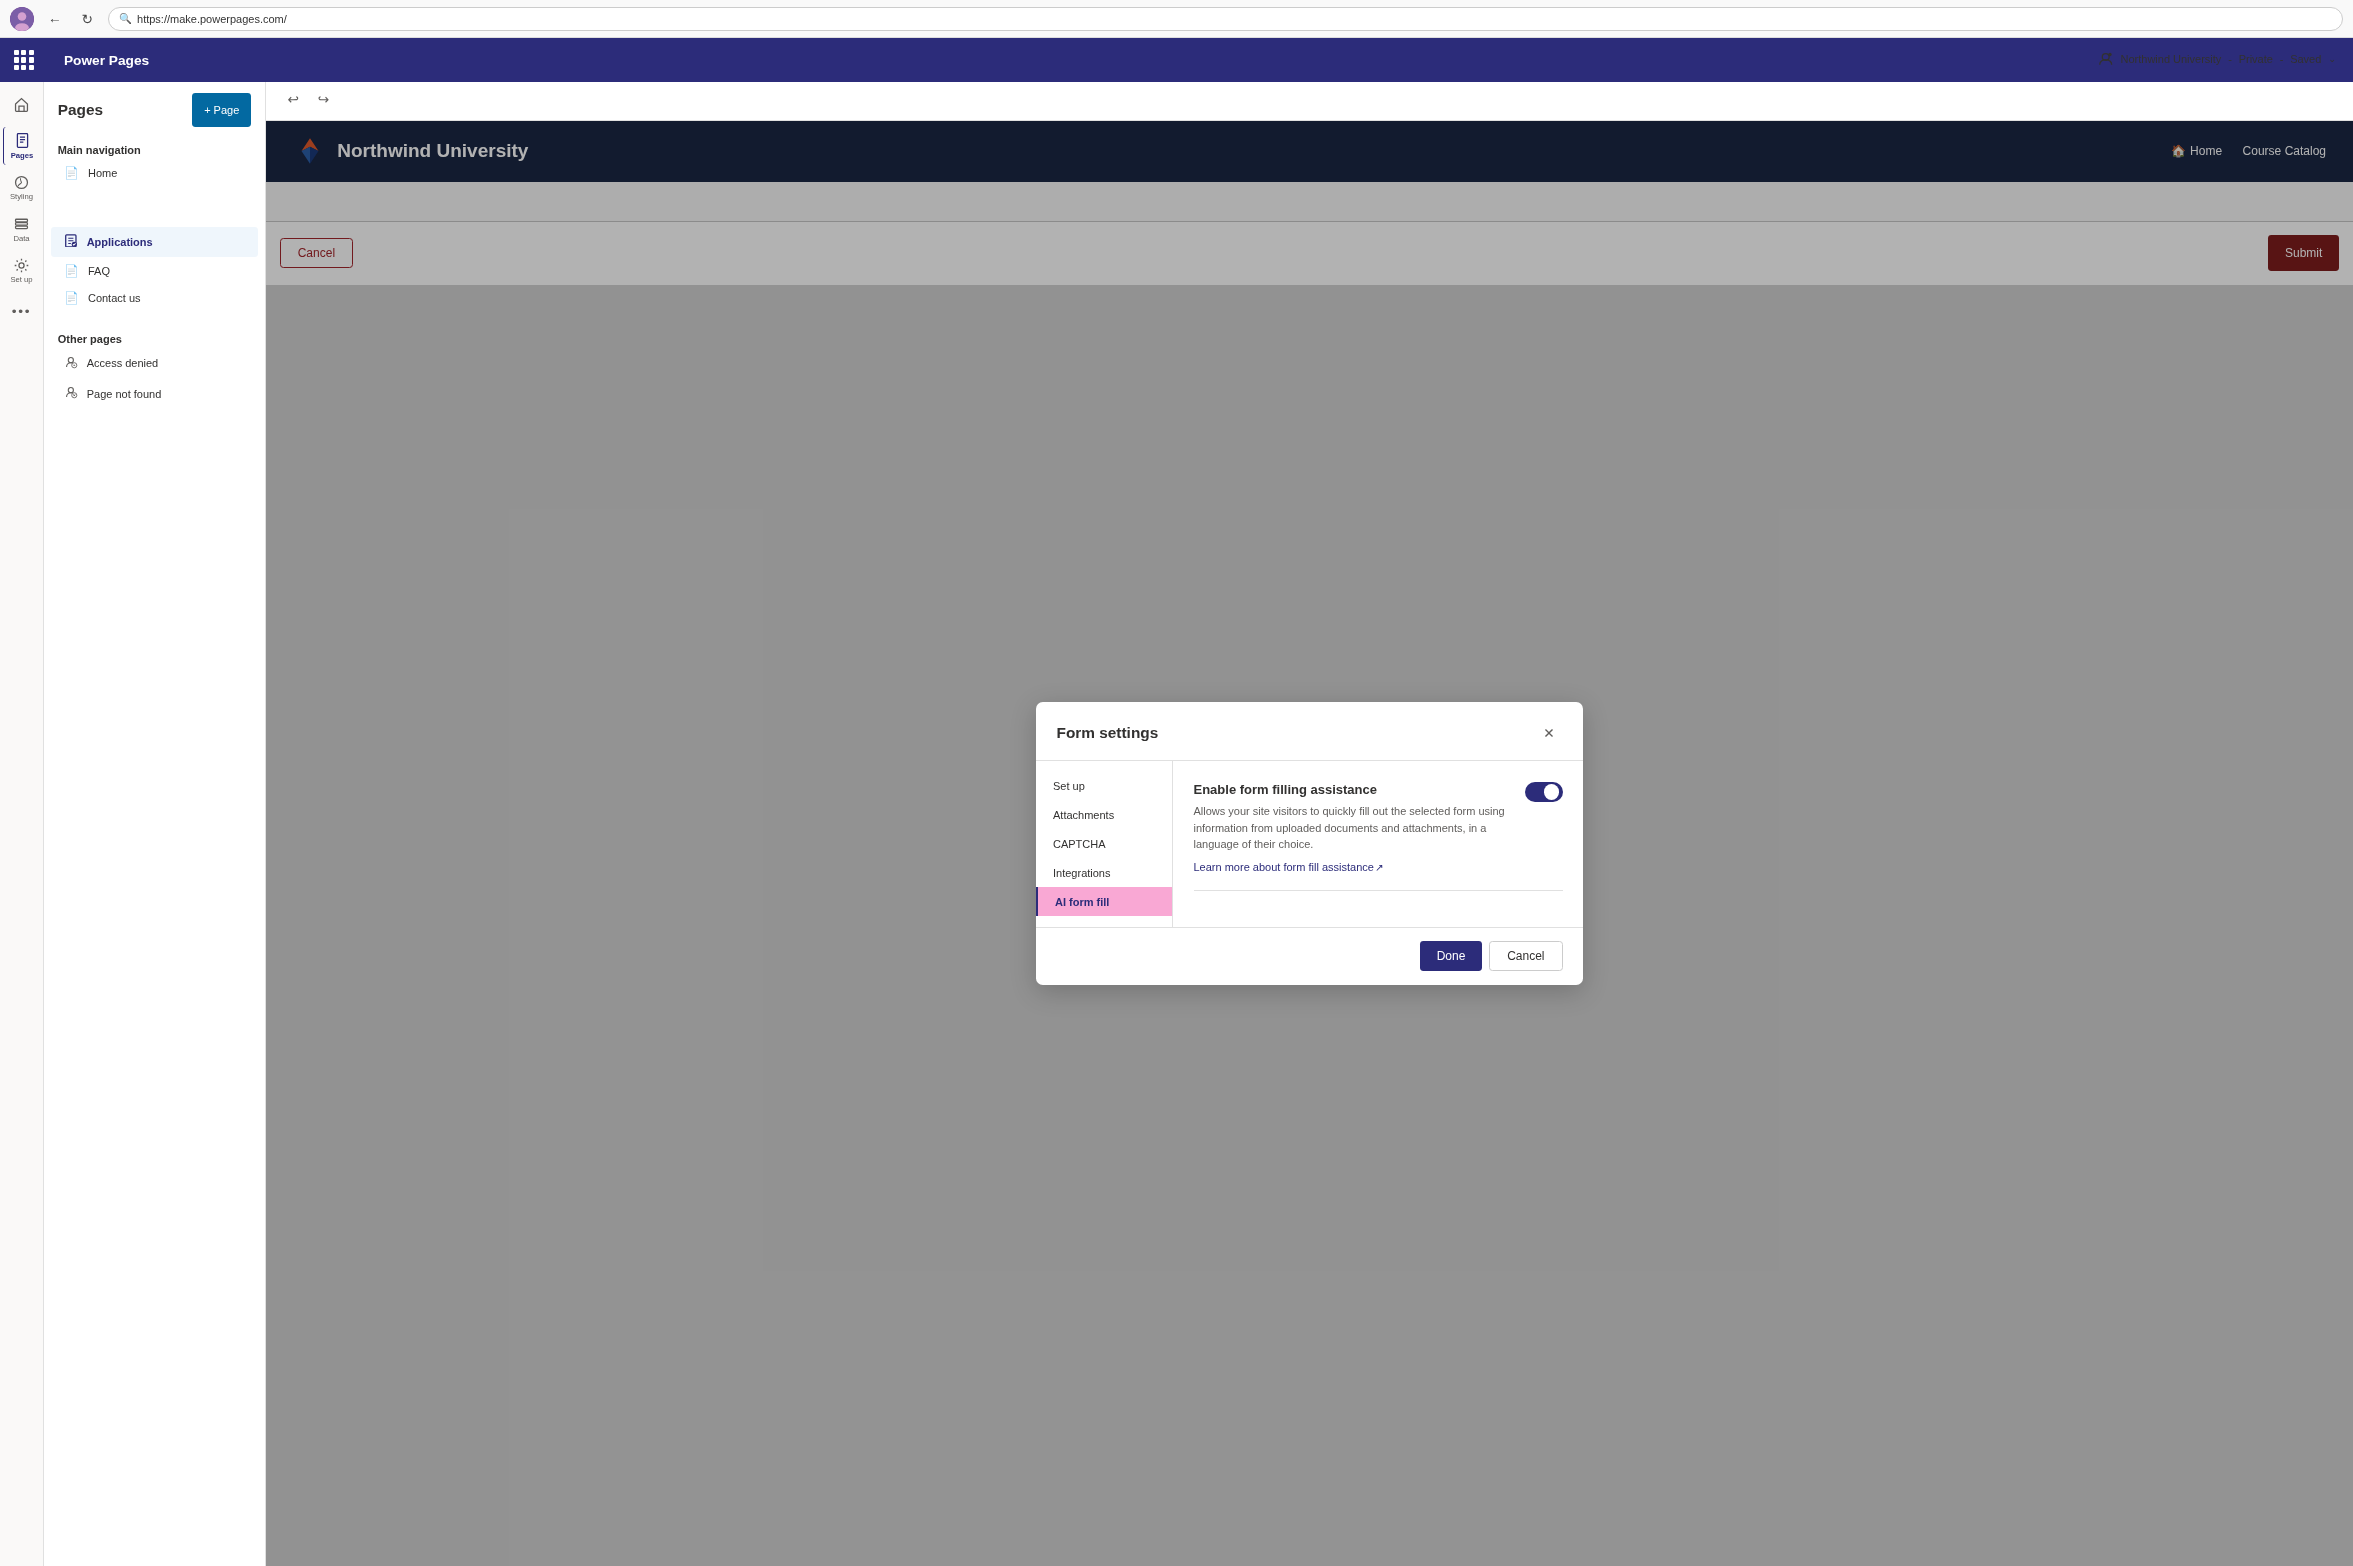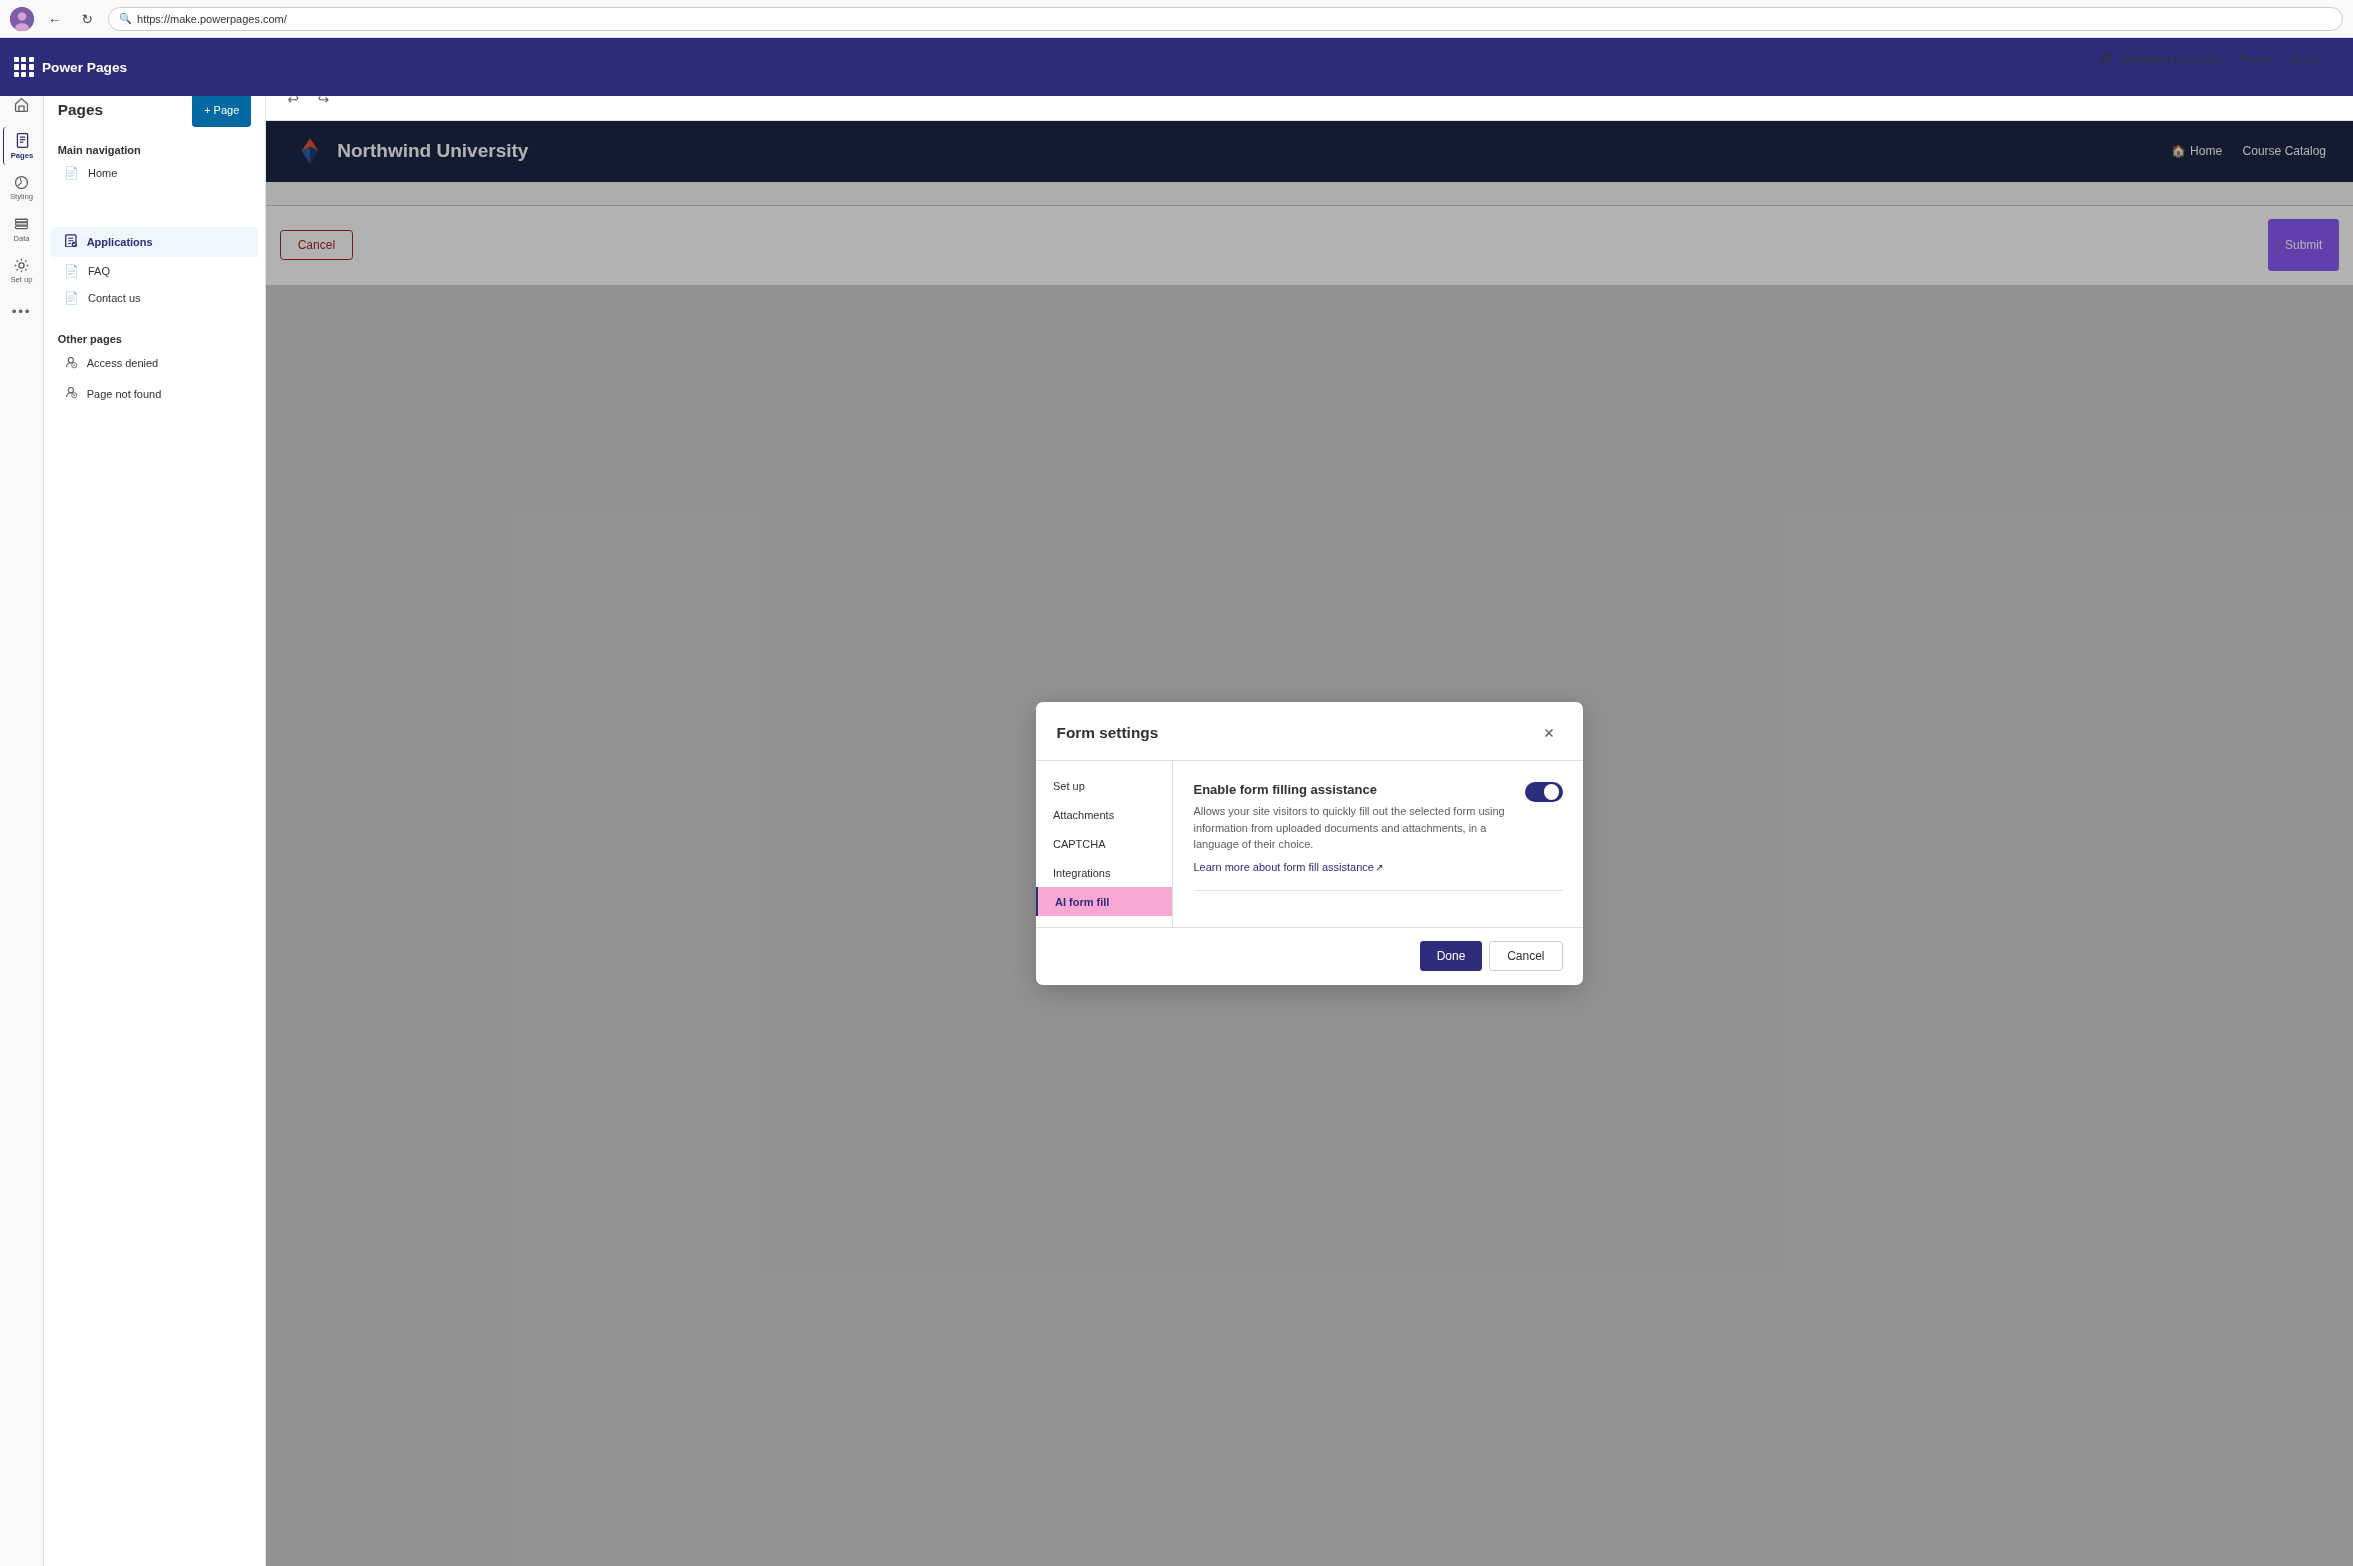--- a/index.html
+++ b/index.html
@@ -53,25 +53,25 @@
     
     .app-layout {
       display: flex;
       height: calc(100vh - 38px);
     }
 
     
     .top-bar {
       background: #2c2c7a;
       color: white;
-      height: 58px;
+      height: 44px;
       display: flex;
       align-items: center;
       padding: 0 13.7px;
-      gap: 1px;
+      gap: 23px;
       position: fixed;
       top: 38px;
       left: 0;
       right: 0;
       z-index: 10;
     }
     .top-bar-dots {
       display: grid;
       grid-template-columns: repeat(3,5.1px);
       grid-template-rows: repeat(3,5.1px);
@@ -425,25 +425,25 @@
     .form-cancel-btn {
       background: white;
       color: #a4262c;
       border: 0.9px solid #a4262c;
       border-radius: 3.4px;
       padding: 6.8px 17px;
       font-size: 12px;
       cursor: pointer;
     }
     .form-submit-btn {
-      background: #8b5cf6;
+      background: #7f1d1d;
       color: white;
       border: none;
       border-radius: 3.4px;
-      padding: 19px 17px;
+      padding: 11px 17px;
       font-size: 12px;
       cursor: pointer;
     }
 
     
     .site-info-bar {
       position: fixed;
       top: 38px;
       right: 0;
       height: 41px;

